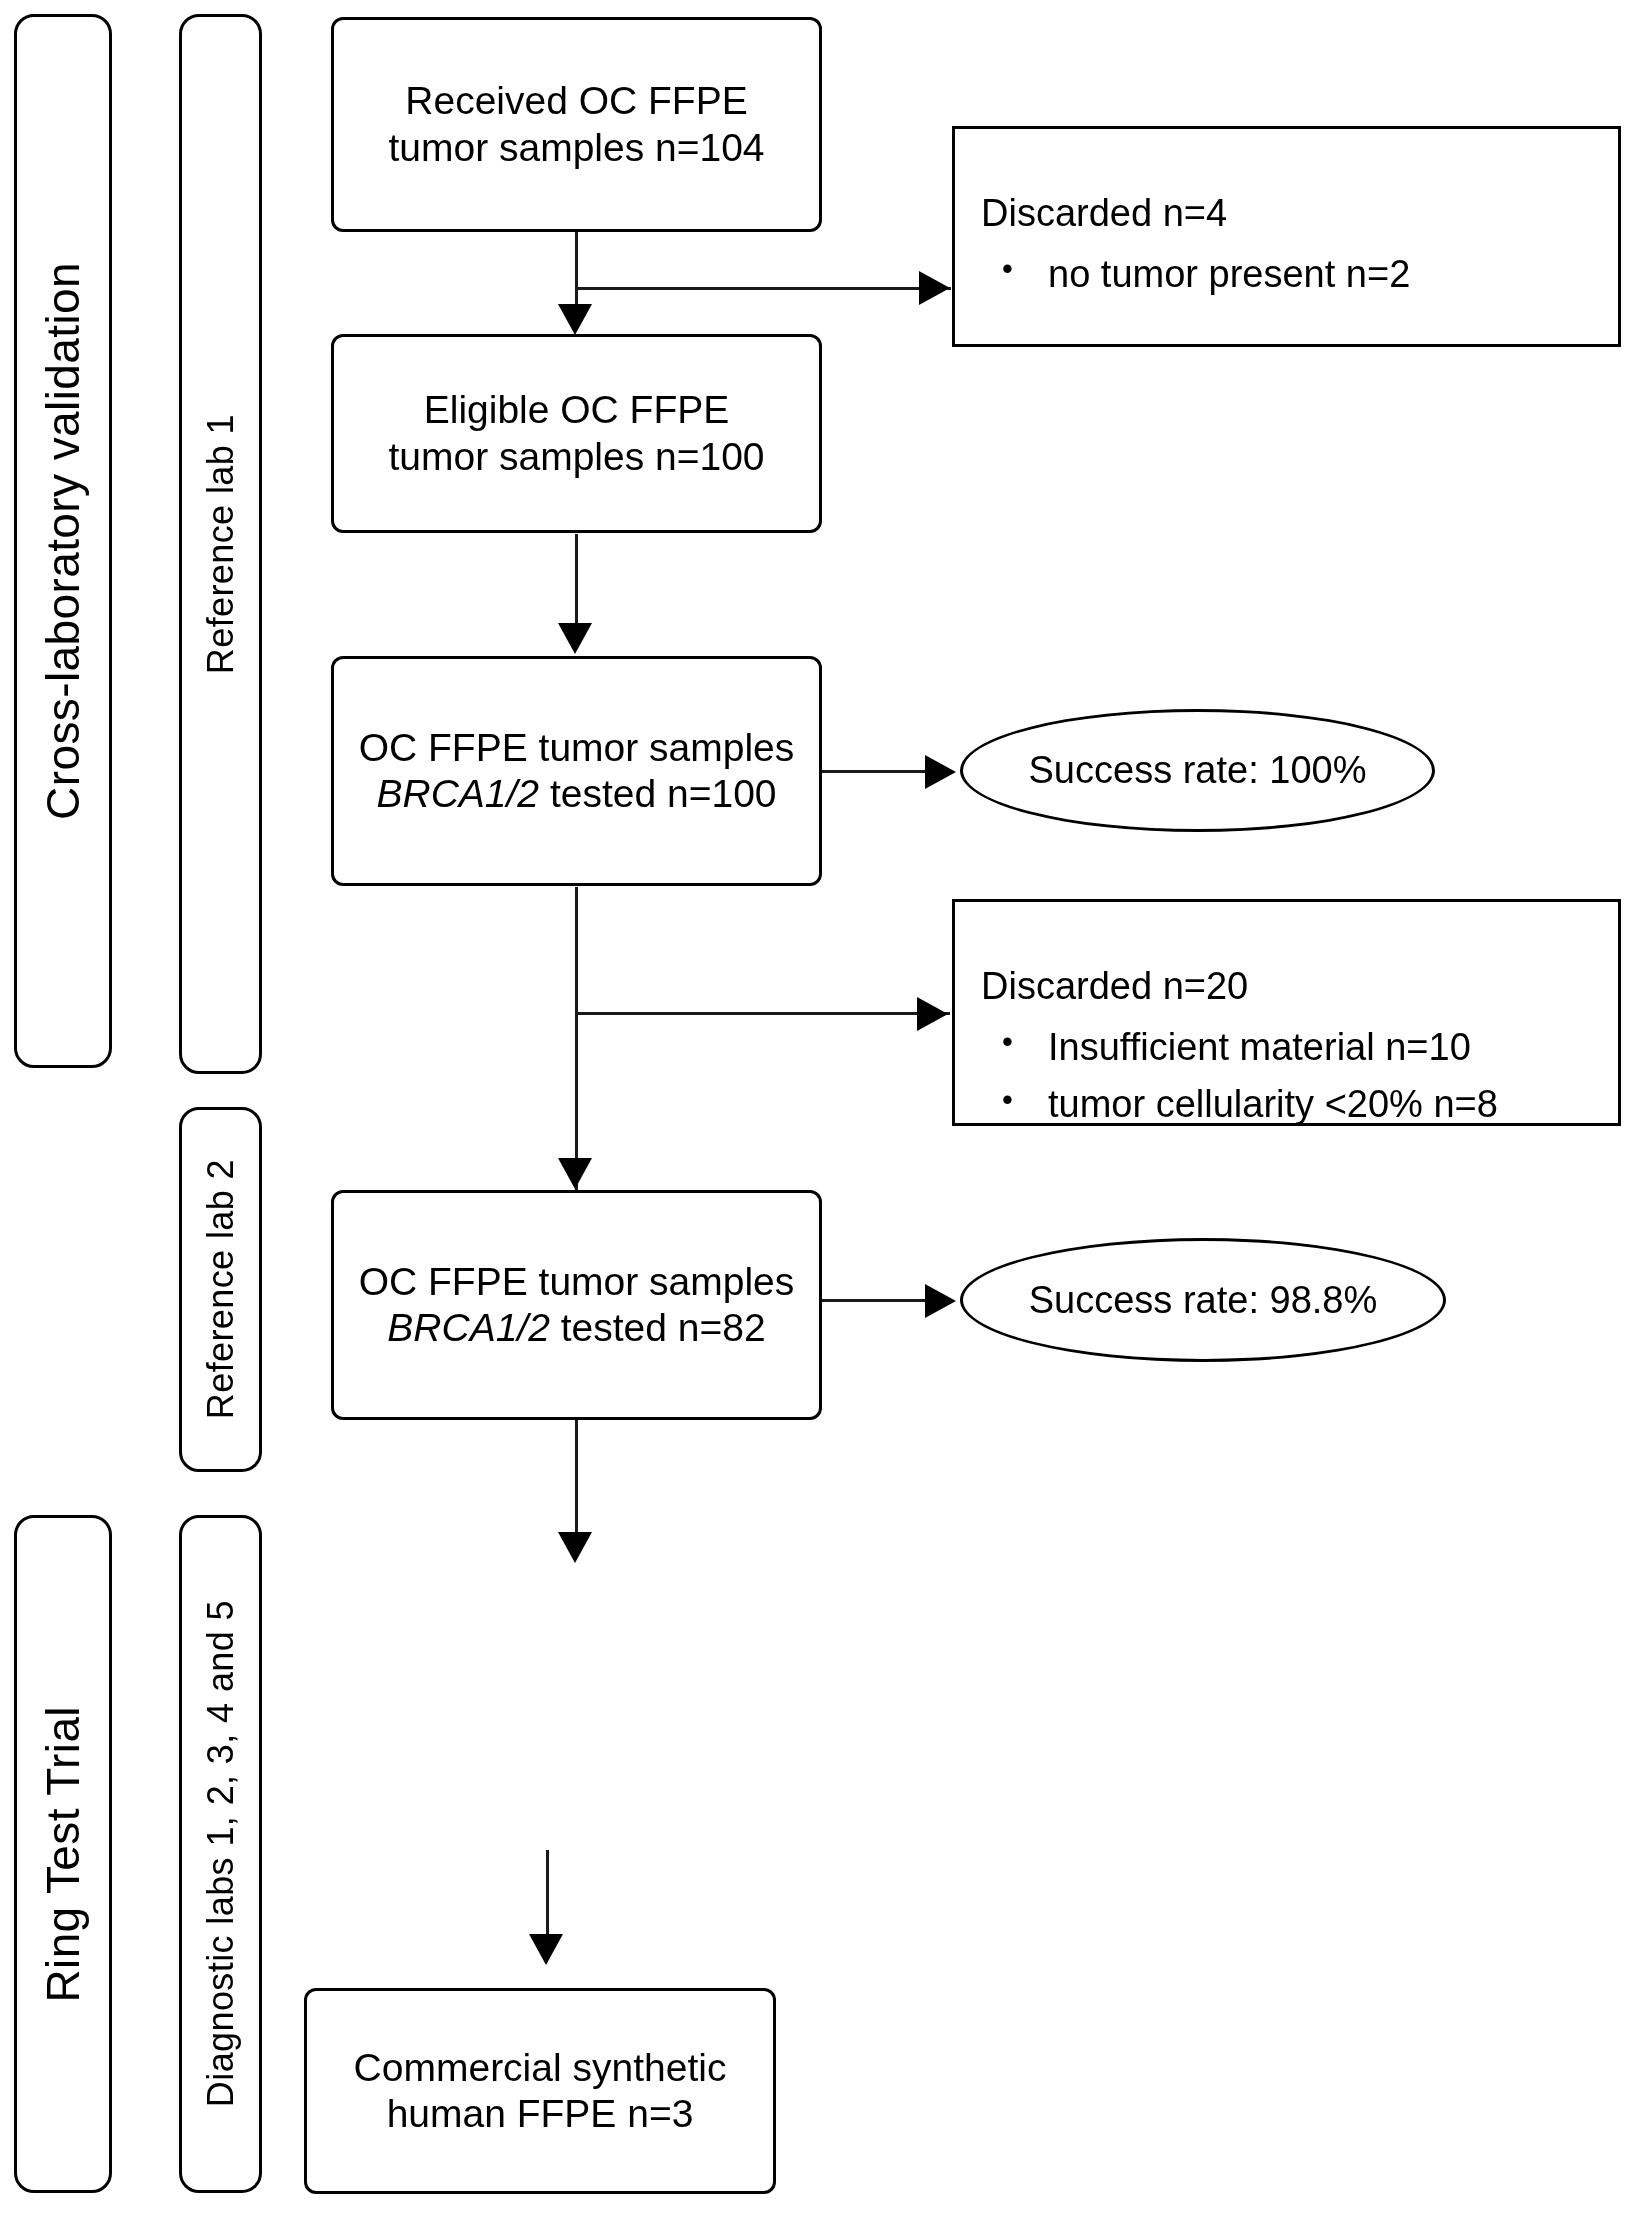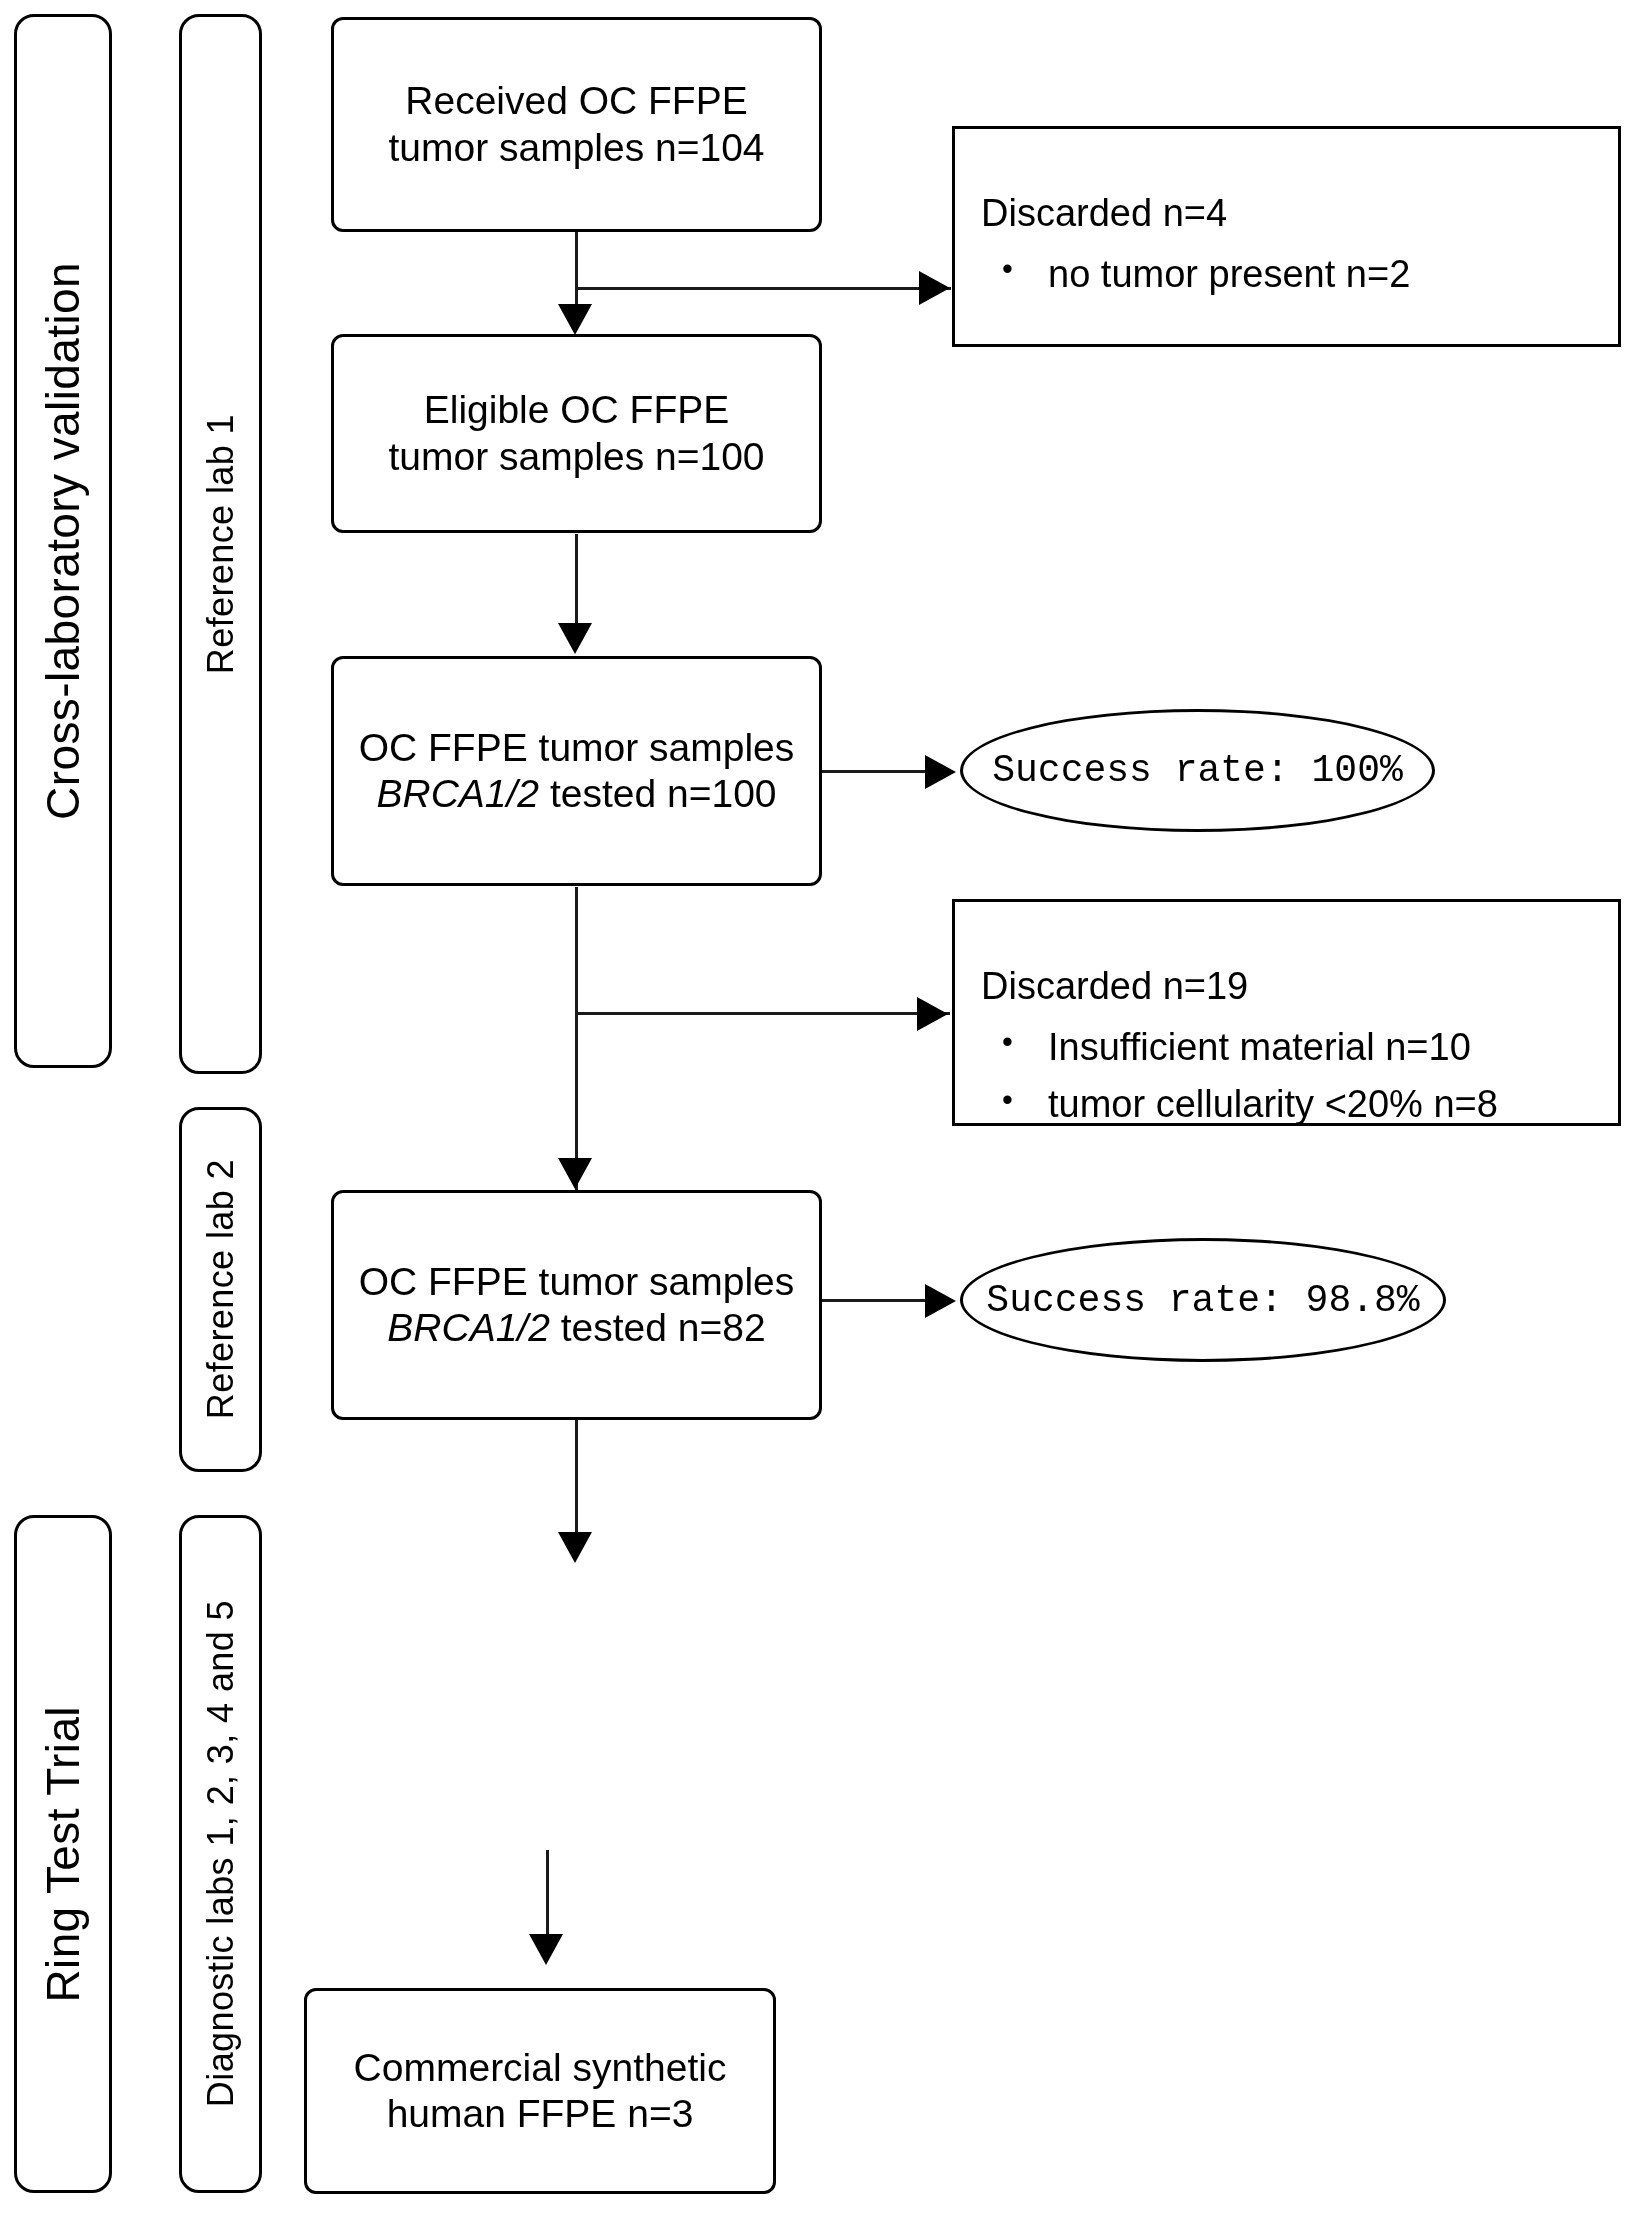--- a/index.html
+++ b/index.html
@@ -101,21 +101,20 @@
     position: absolute;
     box-sizing: border-box;
     border: 3.8px solid #000000;
     border-radius: 50%;
     background: #ffffff;
     display: flex;
     align-items: center;
     justify-content: center;
     font-size: 38px;
     white-space: nowrap;
-    font-family: Liberation Mono, monospace;
   }
 
   
   .vline {
     position: absolute;
     width: 3.1px;
     background: #1a1a1a;
   }
   .hline {
     position: absolute;
@@ -221,21 +220,21 @@
     <span>Success rate: 100%</span>
   </div>
 
   <div class="vline" style="left:575px; top:887px; height:321px;"></div>
   <div class="arrow-down" style="left:558px; top:1158px;"></div>
 
   <div class="hline" style="left:577px; top:1012px; width:373px;"></div>
   <div class="arrow-right" style="left:917px; top:997px;"></div>
 
   <div class="rectbox" style="left:952px; top:899px; width:669px; height:227px;">
-    <span class="title">Discarded n=19</span>
+    <span class="title">Discarded n=20</span>
     <ul>
       <li>Insufficient material n=10</li>
       <li>tumor cellularity &lt;20% n=8</li>
     </ul>
   </div>
 
   <div class="node" style="left:331px; top:1190px; width:491px; height:230px;">
     <span class="ln">OC FFPE tumor samples</span>
     <span class="ln"><em>BRCA1/2</em><span> tested n=82</span></span>
   </div>

